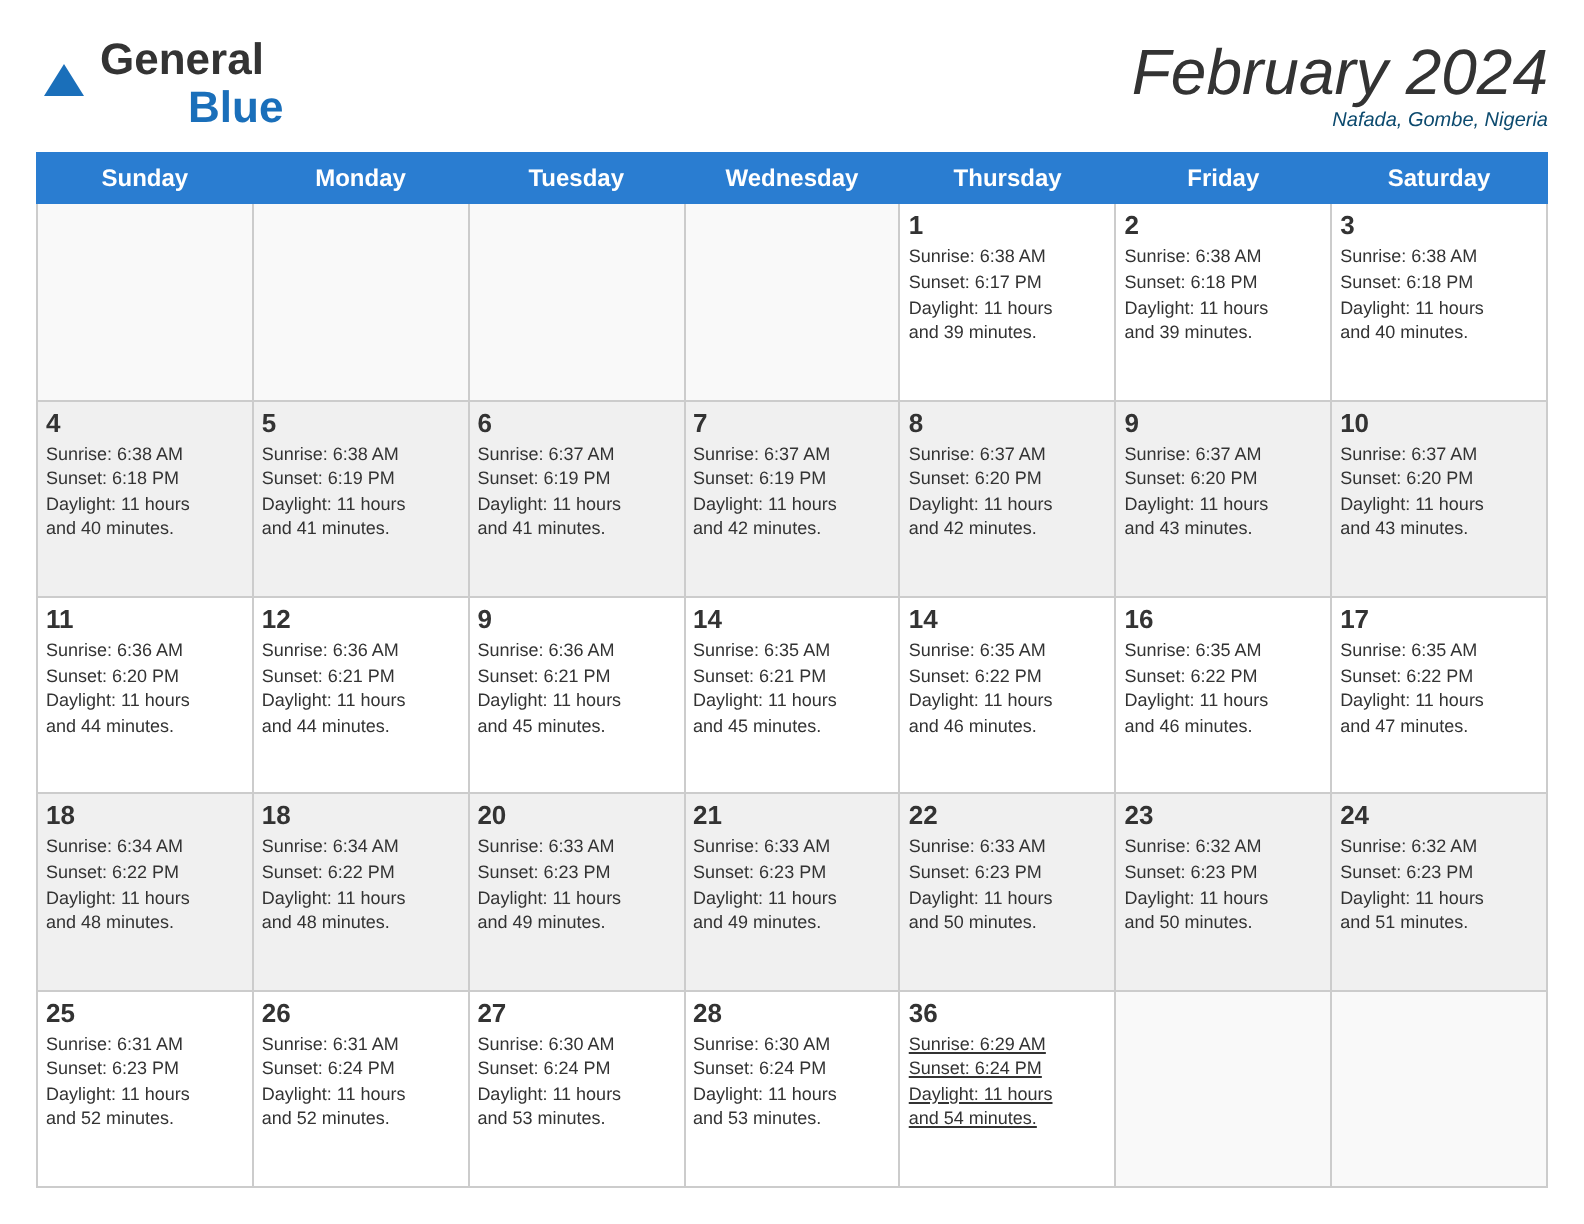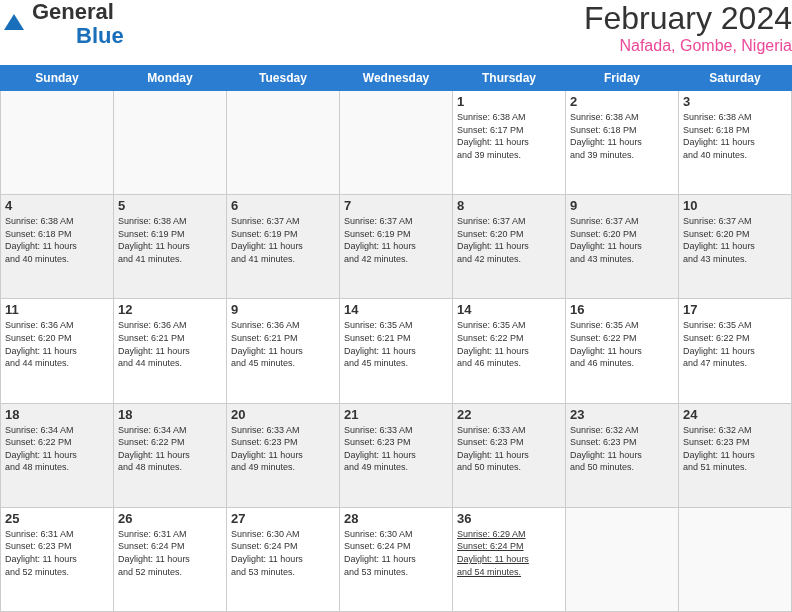--- a/index.html
+++ b/index.html
@@ -6,21 +6,21 @@
     body {
       font-family: Arial, sans-serif;
       background: #fff;
       width: 792px;
       height: 612px;
       overflow: hidden;
     }
     .page {
       width: 792px;
       height: 612px;
-      padding: 0;
+      padding: 18px;
       display: flex;
       flex-direction: column;
     }
     .header {
       display: flex;
       justify-content: space-between;
       align-items: flex-start;
       margin-bottom: 10px;
     }
     .logo {
@@ -34,29 +34,30 @@
       line-height: 1.1;
     }
     .logo-general { color: #333; }
     .logo-blue { color: #1a6fba; margin-left: 44px; }
     .logo-icon {
       width: 28px;
       height: 28px;
     }
     .title-block {
       text-align: right;
+      font-style: italic;
     }
     .main-title {
       font-size: 32px;
       font-weight: normal;
       color: #333;
     }
     .sub-title {
-      font-size: 16px;
-      color: #ec4899;
+      font-size: 10px;
+      color: #0c4a6e;
     }
     .calendar {
       flex: 1;
       border: 1px solid #ccc;
       border-collapse: collapse;
       width: 100%;
       table-layout: fixed;
     }
     .calendar th {
       background: #2a7dd1;

